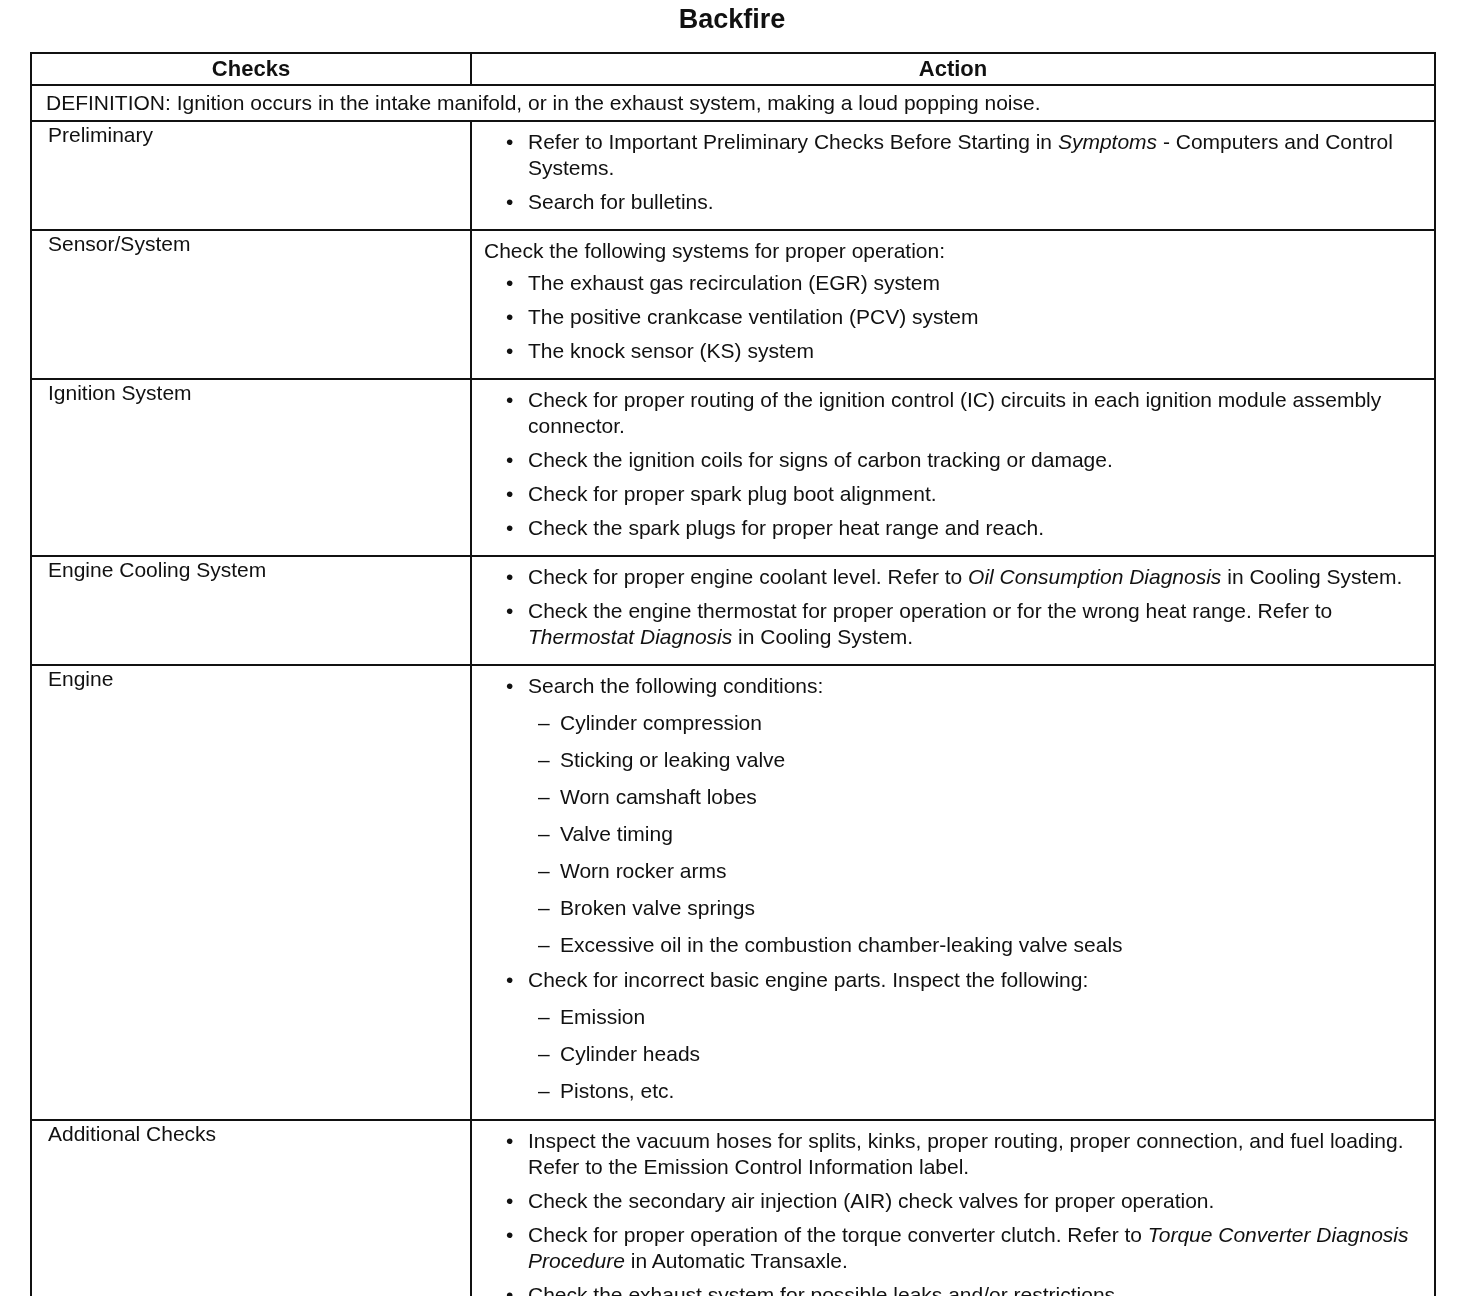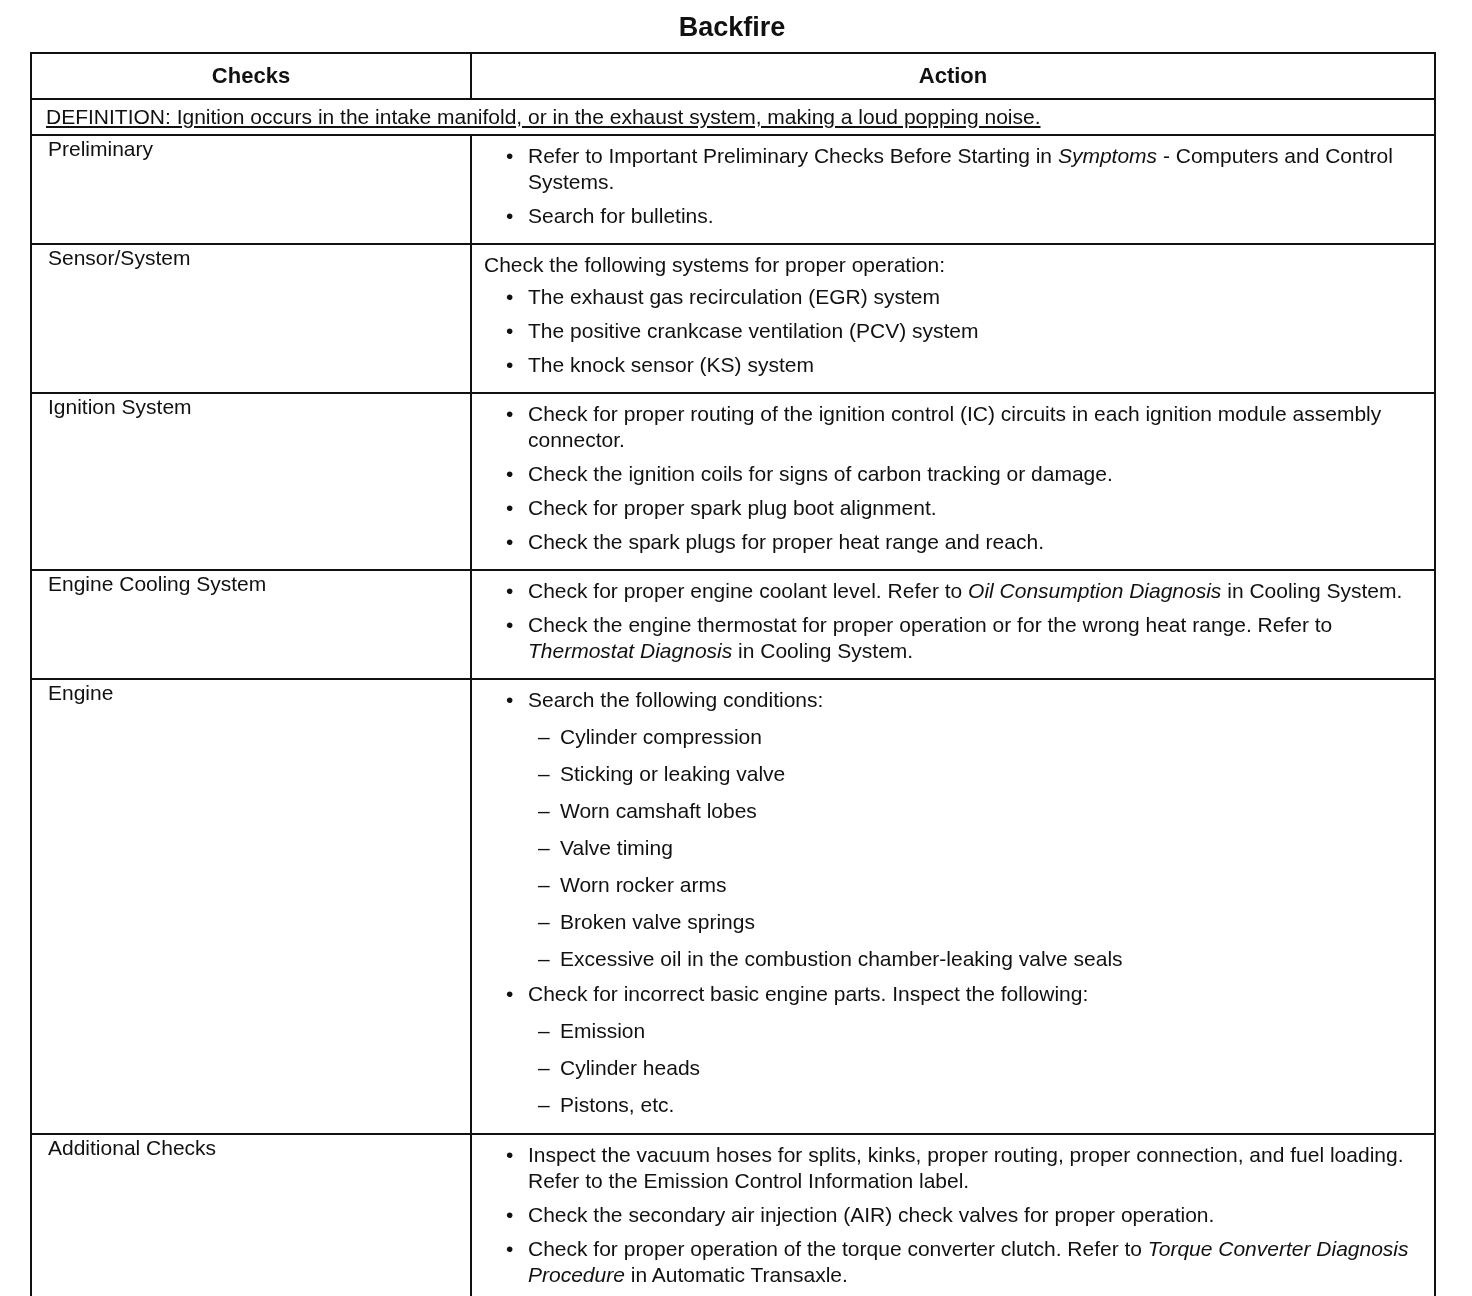--- a/index.html
+++ b/index.html
@@ -1,22 +1,22 @@
 <!DOCTYPE html>
 <html><head>
 <meta charset="utf-8">
 <style>
   html, body { margin:0; padding:0; background:#fff; }
   body { width:1472px; height:1296px; position:relative; font-family:"Liberation Sans", sans-serif; color:#111; }
-  .title { position:absolute; top:12px; left:0; width:1464px; text-align:center; font-weight:bold; font-size:27px; }
+  .title { position:absolute; top:4px; left:0; width:1464px; text-align:center; font-weight:bold; font-size:27px; }
   table { position:absolute; top:52px; left:30px; width:1406px; border-collapse:collapse; font-size:21px; line-height:26px; }
   td, th { border:2.5px solid #111; vertical-align:top; }
-  th { font-weight:bold; text-align:center; padding:9px 0; font-size:22px; }
+  th { font-weight:bold; text-align:center; padding:2px 0; font-size:22px; }
   th.c1 { width:438px; }
-  td.def { padding:4px 10px 4px 14px;text-decoration:underline; }
+  td.def { padding:4px 10px 4px 14px; }
   td.check { padding:0 12px 6px 16px; }
   td.action { padding:4px 16px 6px 12px; }
   .item { position:relative; padding-left:44px; margin:3px 0 8px; }
   .item::before { content:"\2022"; position:absolute; left:22px; top:0; }
   .lead { margin:3px 0 6px; }
   .sub { position:relative; padding-left:76px; margin:11px 0 9px; }
   .sub::before { content:"\2013"; position:absolute; left:54px; }
   i { font-style:italic; }
 </style>
 </head>

